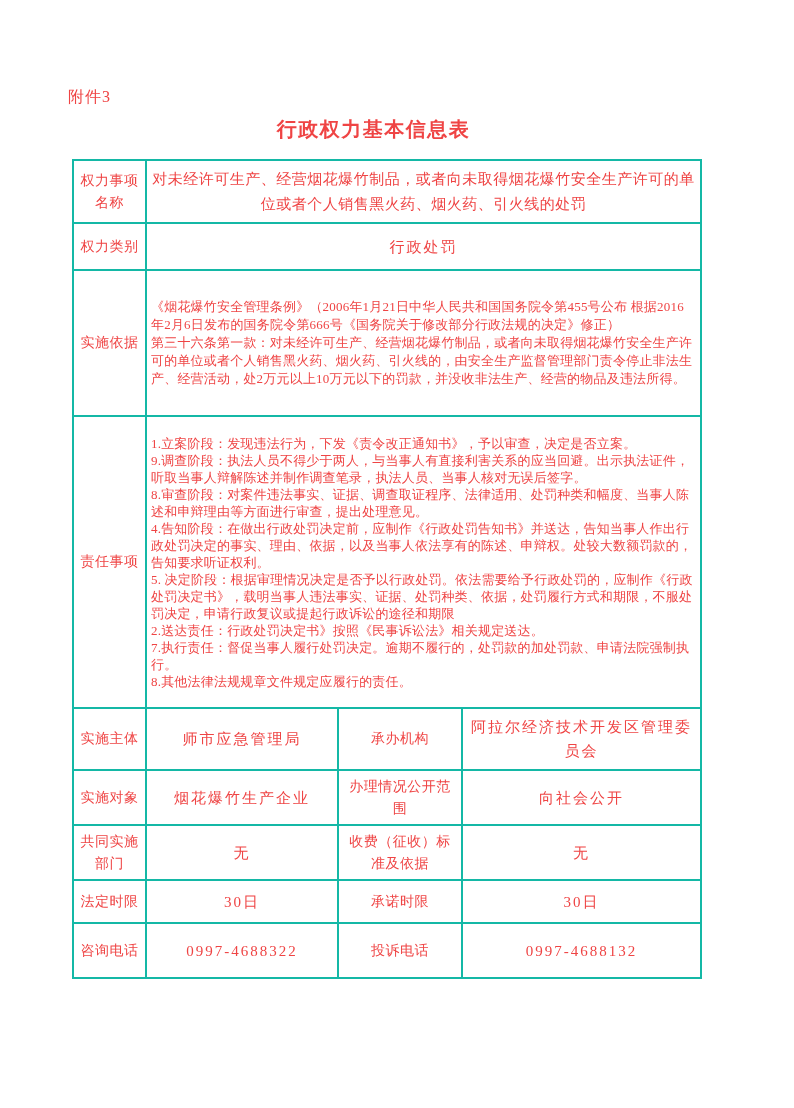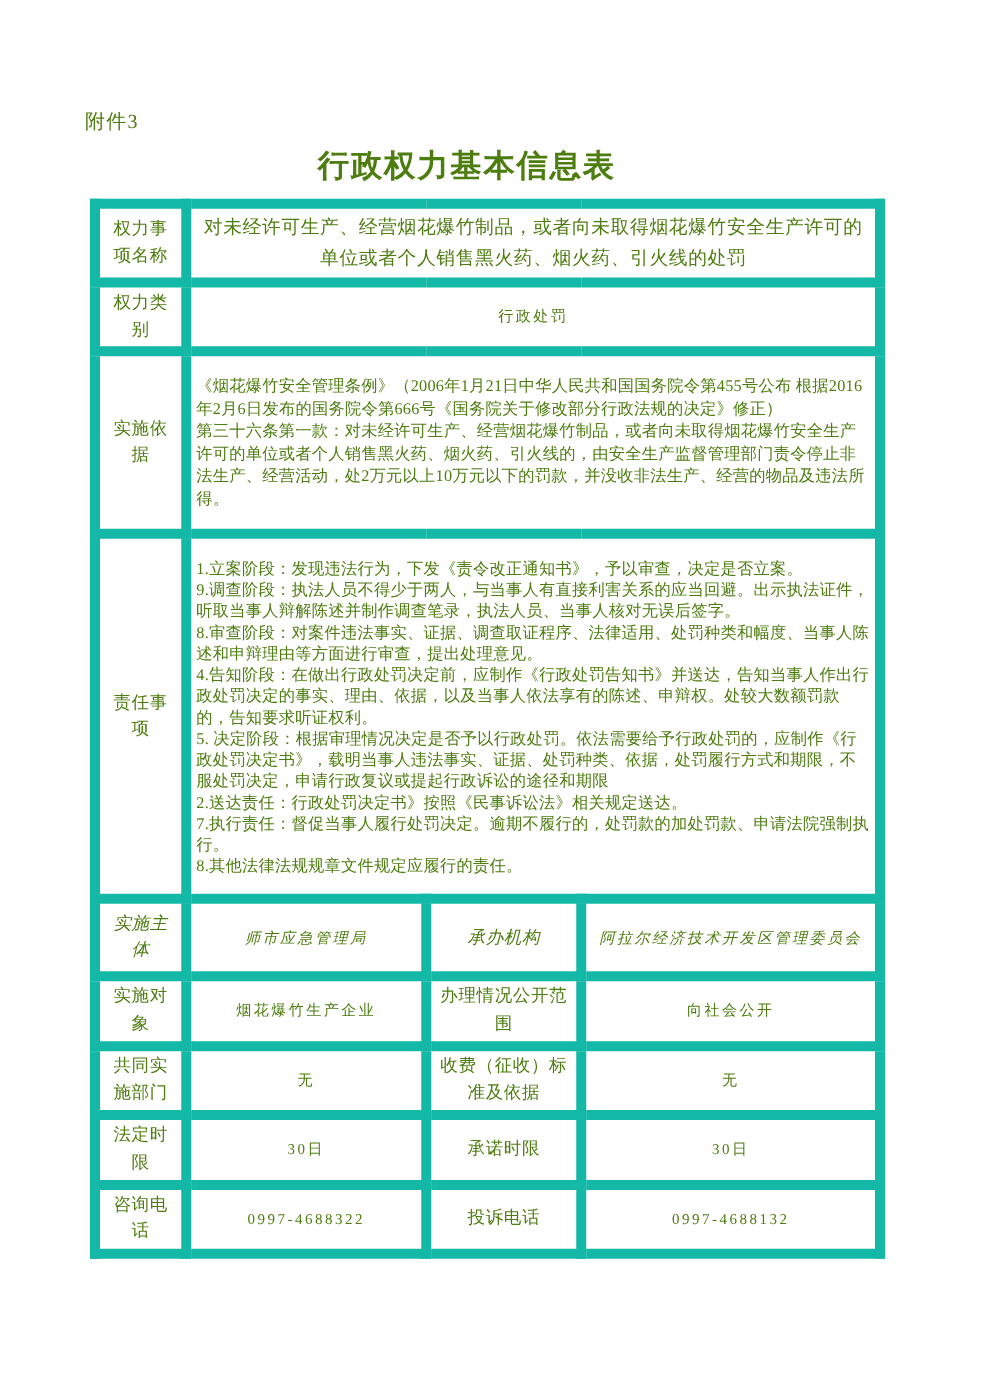--- a/index.html
+++ b/index.html
@@ -5,63 +5,63 @@
   html, body {
     margin: 0;
     padding: 0;
     background: #ffffff;
   }
   .page {
     position: relative;
     width: 747px;
     height: 1108px;
     background: #ffffff;
-    color: #4d7c0f;
+    color: #ef4444;
     font-family: "Liberation Serif", "DejaVu Serif", serif;
     overflow: hidden;
   }
   .attachment {
     position: absolute;
     left: 68px;
     top: 87px;
     font-size: 16px;
     letter-spacing: 1px;
   }
   .title {
     position: absolute;
     left: 0;
     top: 116px;
     width: 100%;
     margin: 0;
     text-align: center;
-    font-size: 25px;
+    font-size: 20px;
     font-weight: bold;
     letter-spacing: 1.5px;
   }
   table.info-table {
     position: absolute;
     left: 72px;
     top: 159px;
     width: 628px;
     border-collapse: collapse;
     table-layout: fixed;
     border: 2px solid #1c1c1c;
   }
   table.info-table td {
-    border: 8px solid #14b8a6;
+    border: 2px solid #14b8a6;
     vertical-align: middle;
     padding: 2px 4px;
     overflow: hidden;
   }
   
   .r1 { height: 63px; }
   .r2 { height: 47px; }
   .r3 { height: 146px; }
   .r4 { height: 292px; }
-  .r5 { height: 62px; font-style: italic; }
+  .r5 { height: 62px; }
   .r6 { height: 55px; border-radius: 15px; }
   .r7 { height: 55px; }
   .r8 { height: 43px; }
   .r9 { height: 55px; }
   
   .lbl {
     text-align: center;
     font-size: 14px;
     letter-spacing: 0.5px;
     line-height: 1.55;
@@ -71,21 +71,21 @@
   .lbl3 {
     text-align: center;
     font-size: 14px;
     letter-spacing: 0.5px;
     line-height: 1.55;
     padding: 2px 4px;
   }
   
   .val {
     text-align: center;
-    font-size: 12px;
+    font-size: 15px;
     letter-spacing: 2px;
     line-height: 1.6;
     padding: 2px 6px;
   }
   .val-wide {
     text-align: center;
     font-size: 15px;
     letter-spacing: 0.5px;
     line-height: 1.65;
     padding: 2px 8px;

